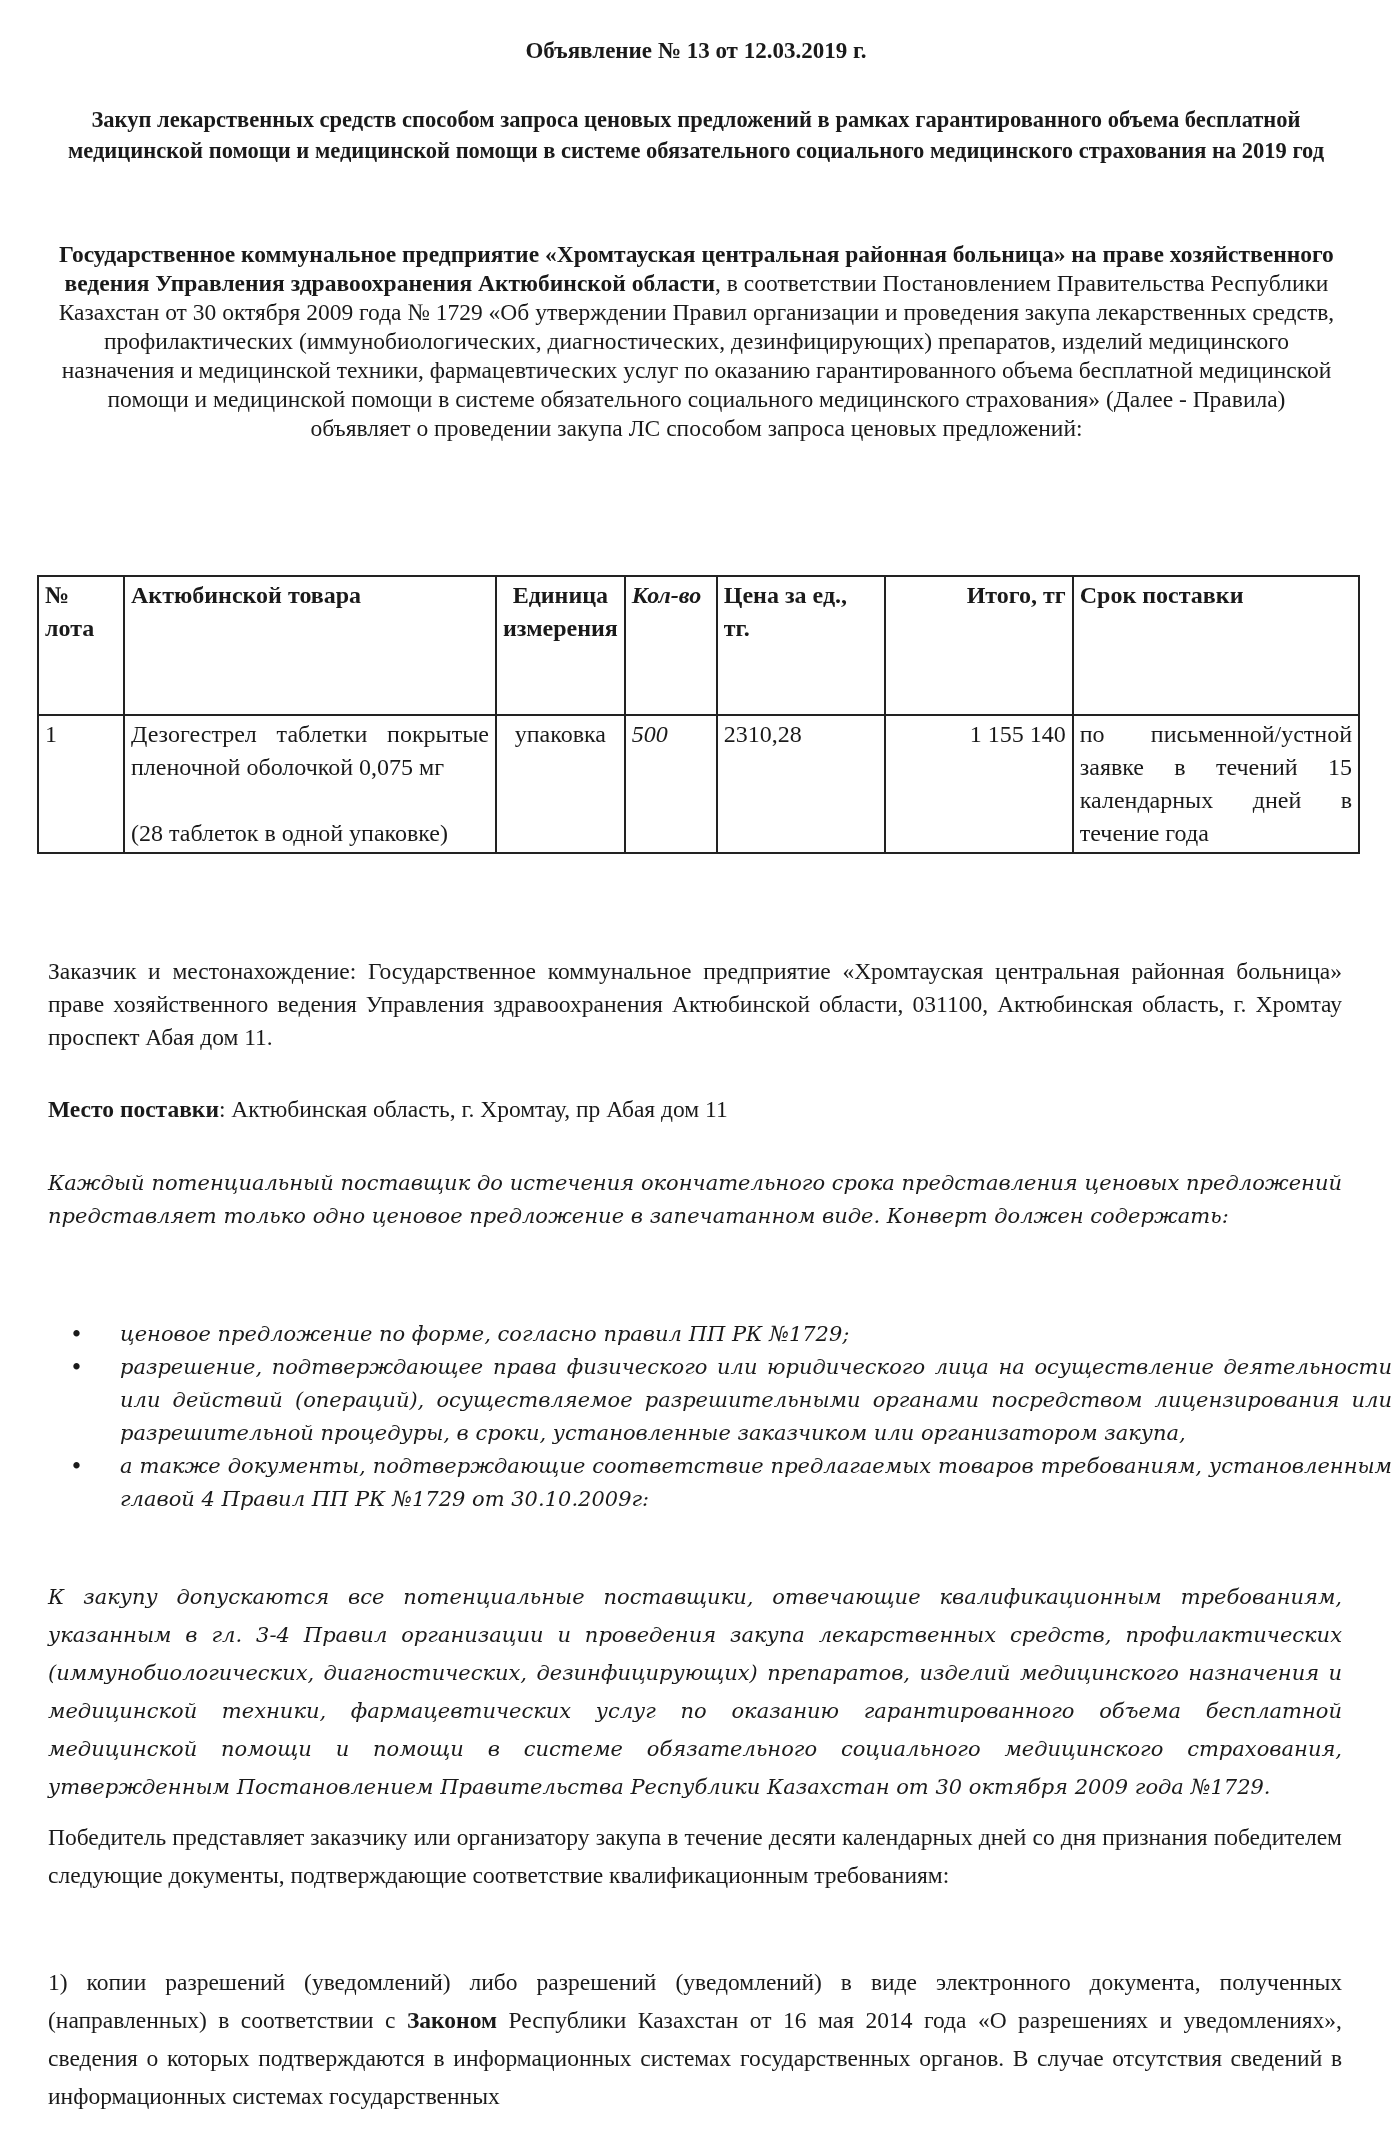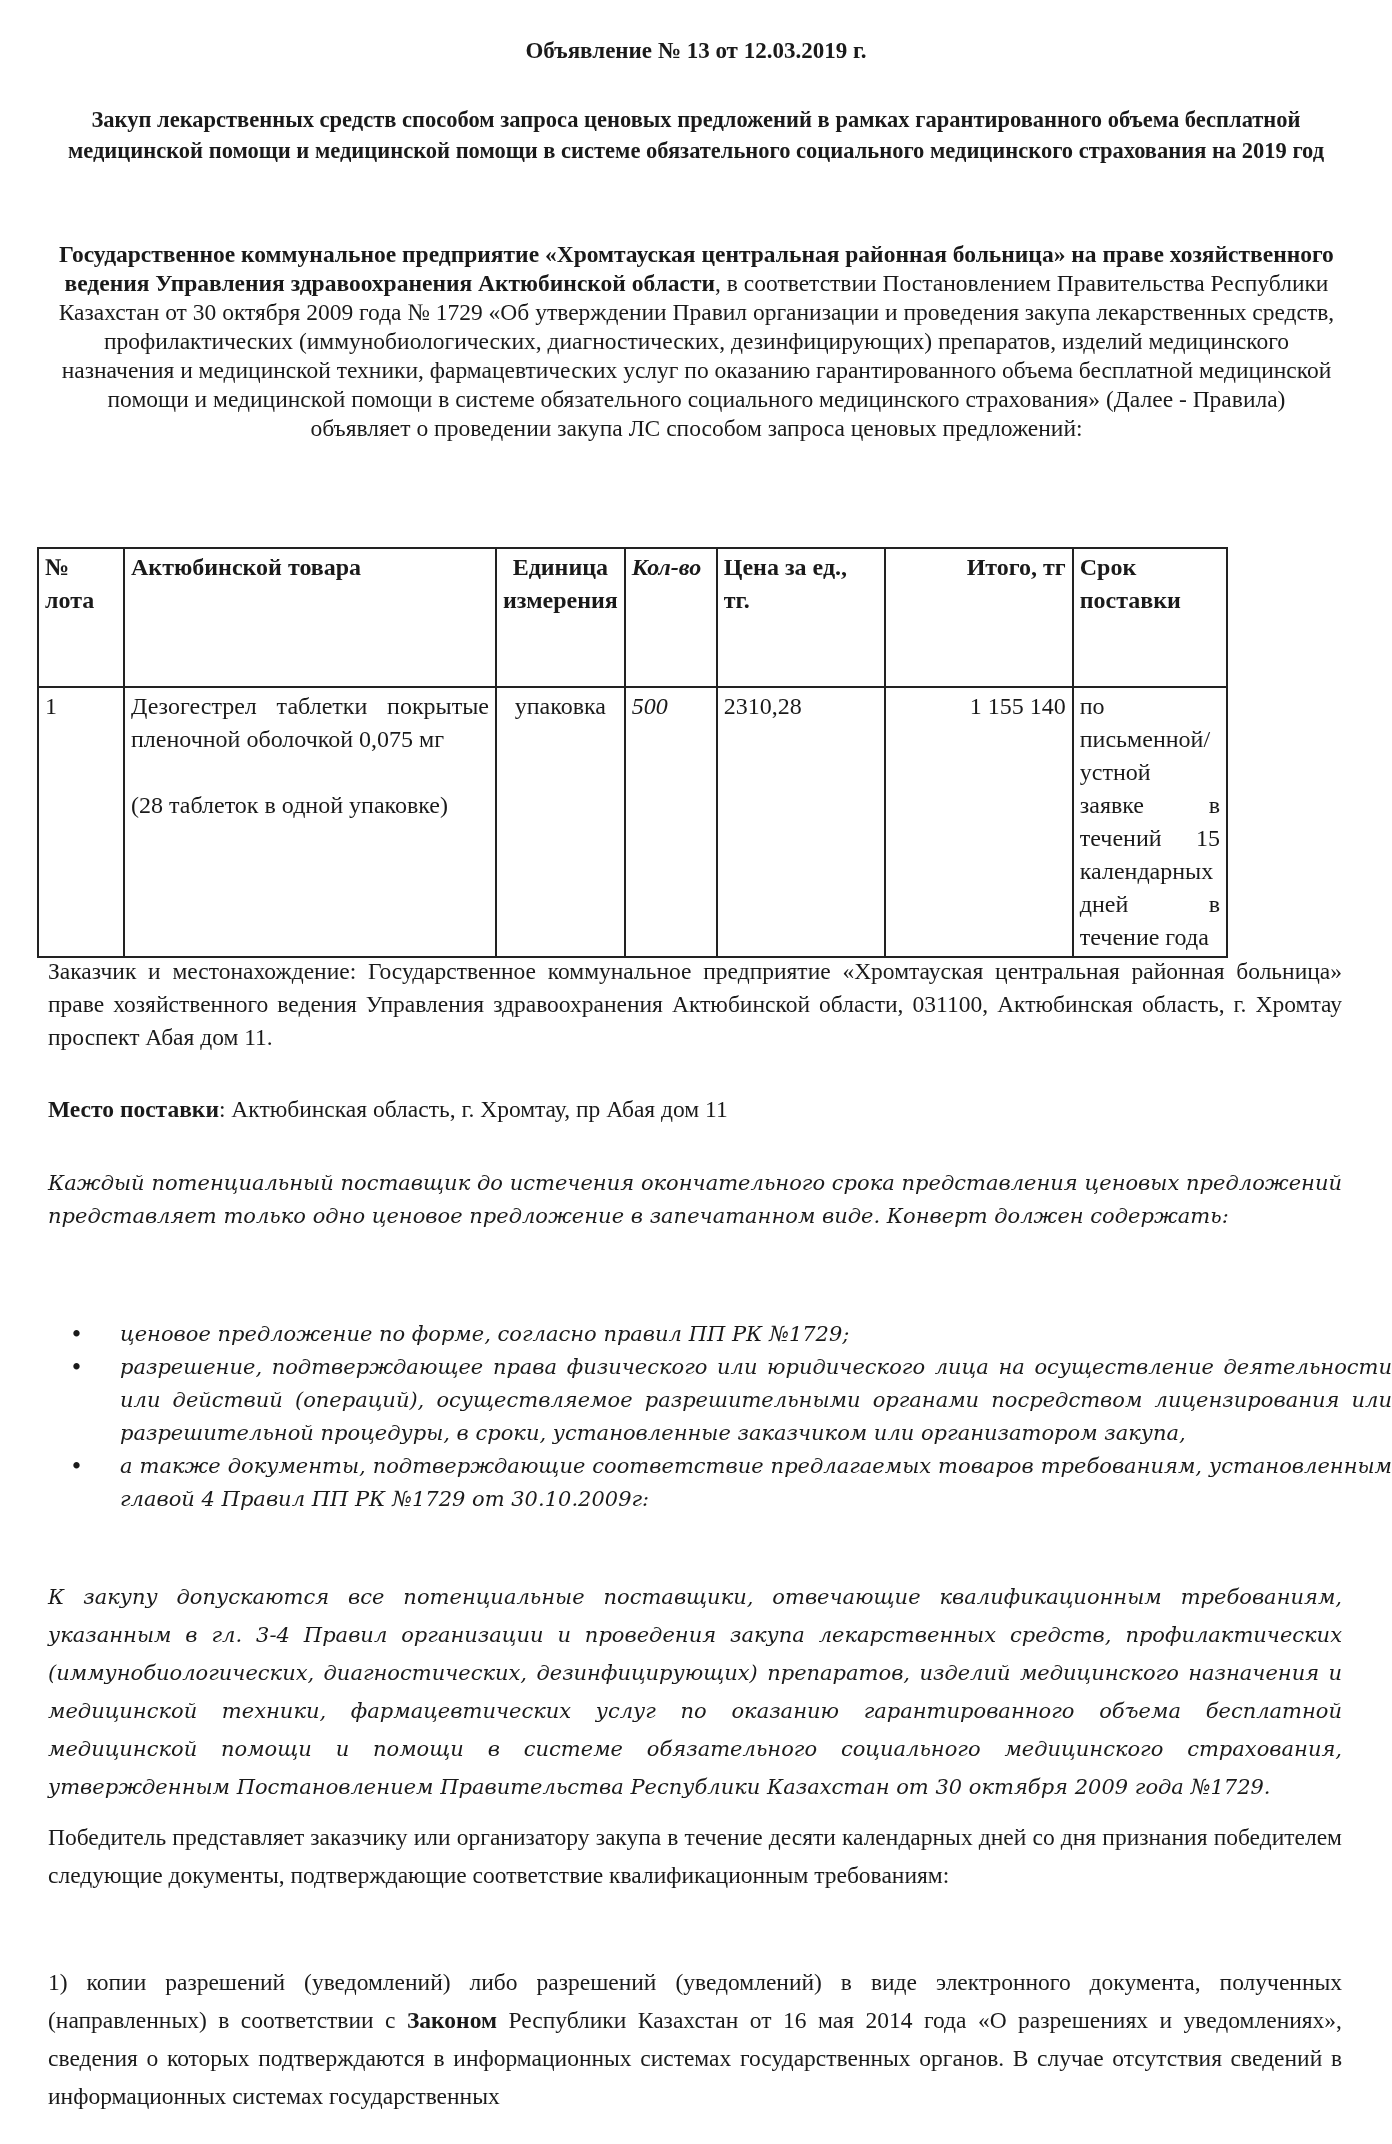--- a/index.html
+++ b/index.html
@@ -6,21 +6,21 @@
   body {
     width: 1392px; height: 2144px; position: relative; overflow: hidden;
     font-family: "Liberation Serif", "DejaVu Serif", serif; color: #1a1a1a;
   }
   .abs { position: absolute; }
   .title { top: 38px; left: 0; width: 1392px; text-align: center; font-weight: bold; font-size: 23px; }
   .subject { top: 104px; left: 60px; width: 1272px; text-align: center; font-weight: bold; font-size: 22.5px; line-height: 31px; }
   .intro { top: 240px; left: 55px; width: 1283px; text-align: center; font-size: 23.5px; line-height: 29px; }
   .intro b { font-weight: bold; }
   table.lots {
-    position: absolute; top: 547px; left: 37px; width: 1191px;
+    position: absolute; top: 575px; left: 37px; width: 1323px;
     border-collapse: collapse; font-size: 24px; line-height: 33px;
   }
   table.lots td, table.lots th { border: 2px solid #222; vertical-align: top; padding: 2px 6px; }
   table.lots th { font-weight: bold; height: 133px; }
   .c-num { width: 72px; text-align: left; }
   .c-name { width: 358px; text-align: left; }
   .c-unit { width: 104px; text-align: center; }
   .c-qty { width: 78px; text-align: left; font-style: italic; }
   .c-price { width: 154px; text-align: left; }
   .c-total { width: 174px; text-align: right; }

